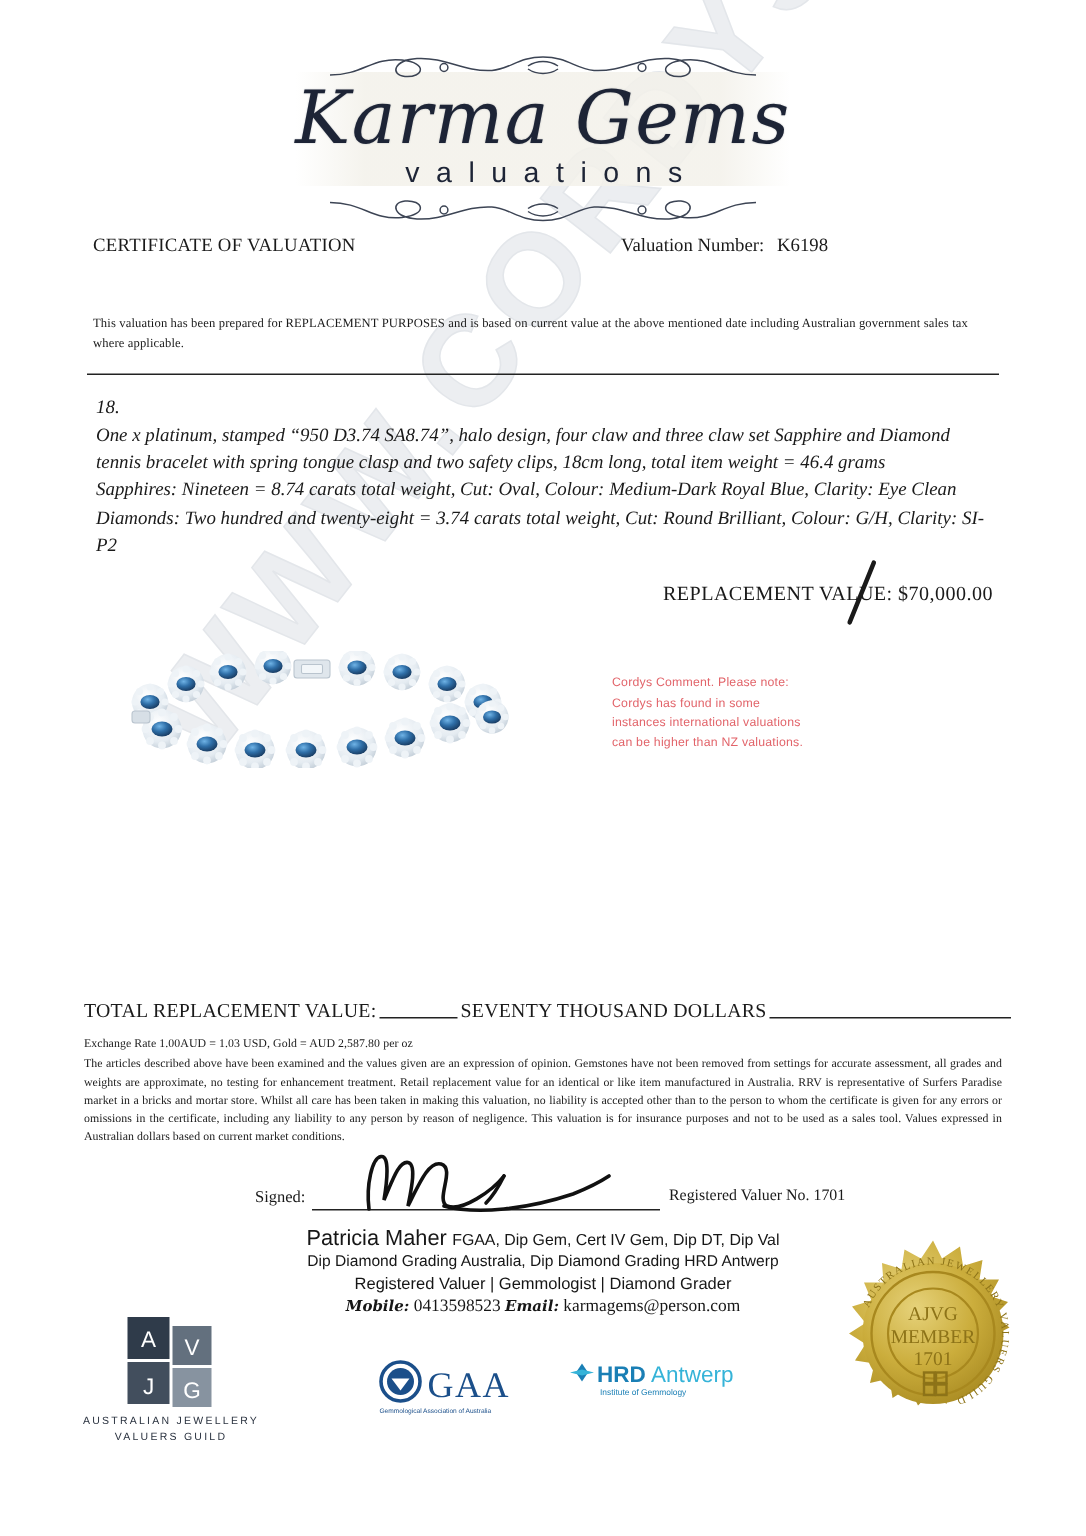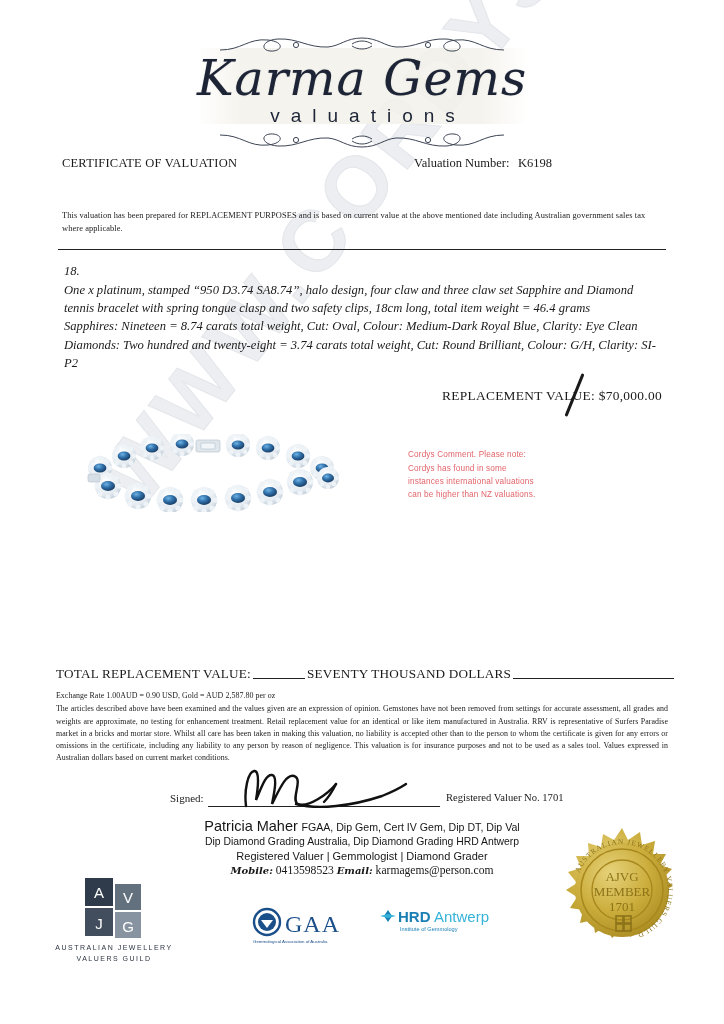--- a/index.html
+++ b/index.html
@@ -536,21 +536,21 @@
     </div>
 
     <div class="total">
       <span class="lbl">TOTAL REPLACEMENT VALUE:</span>
       <span class="gap"></span>
       <span class="amt">SEVENTY THOUSAND DOLLARS</span>
       <span class="tail"></span>
     </div>
 
     <div class="terms">
-      <span class="ex">Exchange Rate 1.00AUD = 0.90 USD, Gold = AUD 2,587.80 per oz</span>
+      <span class="ex">Exchange Rate 1.00AUD = 1.03 USD, Gold = AUD 2,587.80 per oz</span>
       <span>The articles described above have been examined and the values given are an expression of opinion. Gemstones have not been removed from settings for accurate assessment, all grades and weights are approximate, no testing for enhancement treatment. Retail replacement value for an identical or like item manufactured in Australia. RRV is representative of Surfers Paradise market in a bricks and mortar store. Whilst all care has been taken in making this valuation, no liability is accepted other than to the person to whom the certificate is given for any errors or omissions in the certificate, including any liability to any person by reason of negligence. This valuation is for insurance purposes and not to be used as a sales tool. Values expressed in Australian dollars based on current market conditions.</span>
     </div>
 
     <div class="signrow">
       <span class="sign-label">Signed:</span>
       <span class="sign-line"></span>
       <svg class="sign-svg" width="180" height="44" viewBox="0 0 180 44">
         <g fill="none" stroke="#111" stroke-width="2.4" stroke-linecap="round">
           <path d="M14 40 C12 24 16 6 22 5 C28 4 26 22 24 34 C30 20 34 8 40 9 C46 10 42 28 40 38 C48 22 54 8 62 10 C72 13 58 34 66 38 C76 42 96 28 104 18"></path>
           <path d="M64 38 C86 44 120 40 150 30 C160 26 168 22 174 18"></path>

